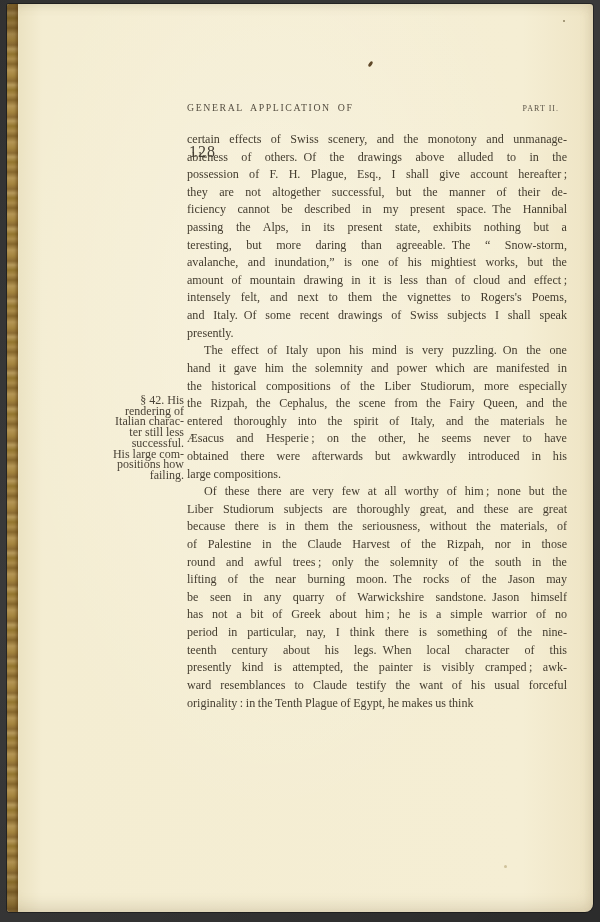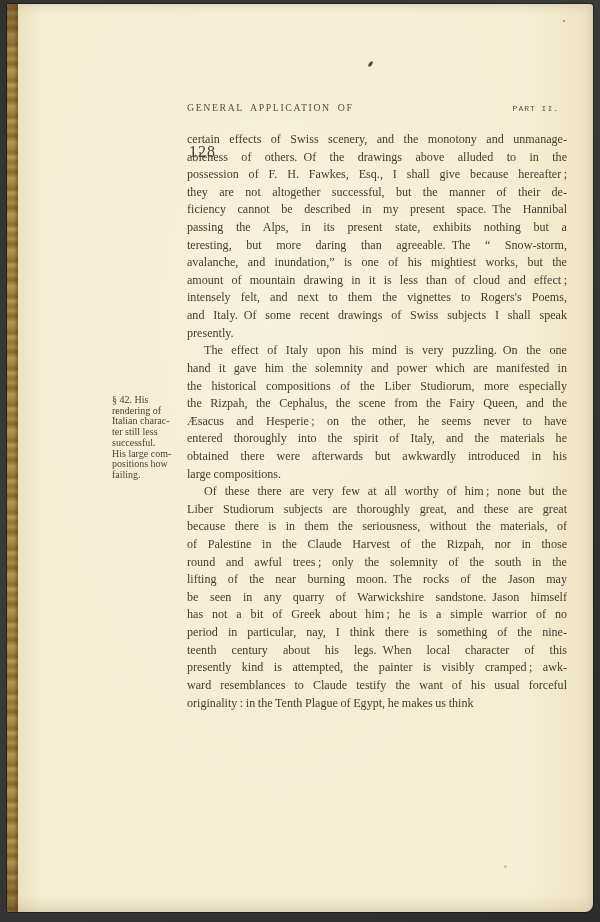--- a/index.html
+++ b/index.html
@@ -24,22 +24,22 @@
       linear-gradient(180deg, rgba(60,40,10,.35) 0%, rgba(60,40,10,0) 6%, rgba(60,40,10,0) 94%, rgba(60,40,10,.35) 100%),
       repeating-linear-gradient(180deg,
         #a5853f 0px, #8c6c33 5px, #b79a5c 9px, #93752e 14px,
         #ab8c4a 19px, #86672c 24px, #b59655 30px, #a5853f 36px);
     border-radius:2px 0 0 3px;
     box-shadow:inset -2px 0 3px rgba(90,60,20,.5);
   }
   .header-row{position:absolute;left:180px;top:95px;width:380px;height:18px;color:#4d473b;}
   .page-number{position:absolute;left:2px;top:0;font-size:16px;letter-spacing:1px;color:#453f35;margin-top:44px;}
   .running-title{position:absolute;left:0;right:0;top:3px;text-align:left;font-size:9.8px;letter-spacing:1.6px;word-spacing:3px;color:#554e41;}
-  .part-label{position:absolute;right:8px;top:5px;font-size:8px;letter-spacing:1px;color:#5a5346;font-family:Liberation Mono, monospace;}
-  .margin-note{position:absolute;left:105px;top:391px;width:72px;color:#4a4337;font-size:10px;line-height:10.7px;}
+  .part-label{position:absolute;right:8px;top:5px;font-size:8px;letter-spacing:1px;color:#5a5346;}
+  .margin-note{position:absolute;left:105px;top:391px;width:72px;color:#4a4337;font-size:12px;line-height:10.7px;text-align:right;}
   .note-line{white-space:nowrap;}
   .body-text{
     position:absolute;left:180px;top:127px;width:380px;
     color:#433c2f;font-size:12.1px;line-height:17.62px;
     word-spacing:-0.4px;
   }
   .bl{text-align:justify;text-align-last:justify;height:17.62px;overflow:visible;white-space:nowrap;}
   .bl.last{text-align-last:left;}
   .bl.indent{text-indent:17px;}
   .speck{position:absolute;border-radius:50%;}
@@ -70,38 +70,38 @@
       <div class="note-line">successful.</div>
       <div class="note-line">His large com-</div>
       <div class="note-line">positions how</div>
       <div class="note-line">failing.</div>
     </div>
 
   <div class="body-text">
       <div>
         <div class="bl">certain effects of Swiss scenery, and the monotony and unmanage-</div>
         <div class="bl">ableness of others. Of the drawings above alluded to in the</div>
-        <div class="bl">possession of F. H. Fawkes, Esq., I shall give because hereafter ;</div>
+        <div class="bl">possession of F. H. Plague, Esq., I shall give account hereafter ;</div>
         <div class="bl">they are not altogether successful, but the manner of their de-</div>
         <div class="bl">ficiency cannot be described in my present space. The Hannibal</div>
         <div class="bl">passing the Alps, in its present state, exhibits nothing but a</div>
         <div class="bl">teresting, but more daring than agreeable. The “ Snow-storm,</div>
         <div class="bl">avalanche, and inundation,” is one of his mightiest works, but the</div>
         <div class="bl">amount of mountain drawing in it is less than of cloud and effect ;</div>
         <div class="bl">intensely felt, and next to them the vignettes to Rogers's Poems,</div>
         <div class="bl">and Italy. Of some recent drawings of Swiss subjects I shall speak</div>
         <div class="bl last">presently.</div>
       </div>
       <div>
         <div class="bl indent">The effect of Italy upon his mind is very puzzling. On the one</div>
         <div class="bl">hand it gave him the solemnity and power which are manifested in</div>
         <div class="bl">the historical compositions of the Liber Studiorum, more especially</div>
         <div class="bl">the Rizpah, the Cephalus, the scene from the Fairy Queen, and the</div>
+        <div class="bl">entered thoroughly into the spirit of Italy, and the materials he</div>
         <div class="bl">Æsacus and Hesperie ; on the other, he seems never to have</div>
-        <div class="bl">entered thoroughly into the spirit of Italy, and the materials he</div>
         <div class="bl">obtained there were afterwards but awkwardly introduced in his</div>
         <div class="bl last">large compositions.</div>
       </div>
       <div>
         <div class="bl indent">Of these there are very few at all worthy of him ; none but the</div>
         <div class="bl">Liber Studiorum subjects are thoroughly great, and these are great</div>
         <div class="bl">because there is in them the seriousness, without the materials, of</div>
         <div class="bl">of Palestine in the Claude Harvest of the Rizpah, nor in those</div>
         <div class="bl">round and awful trees ;  only the solemnity of the south in the</div>
         <div class="bl">lifting of the near burning moon. The rocks of the Jason may</div>

